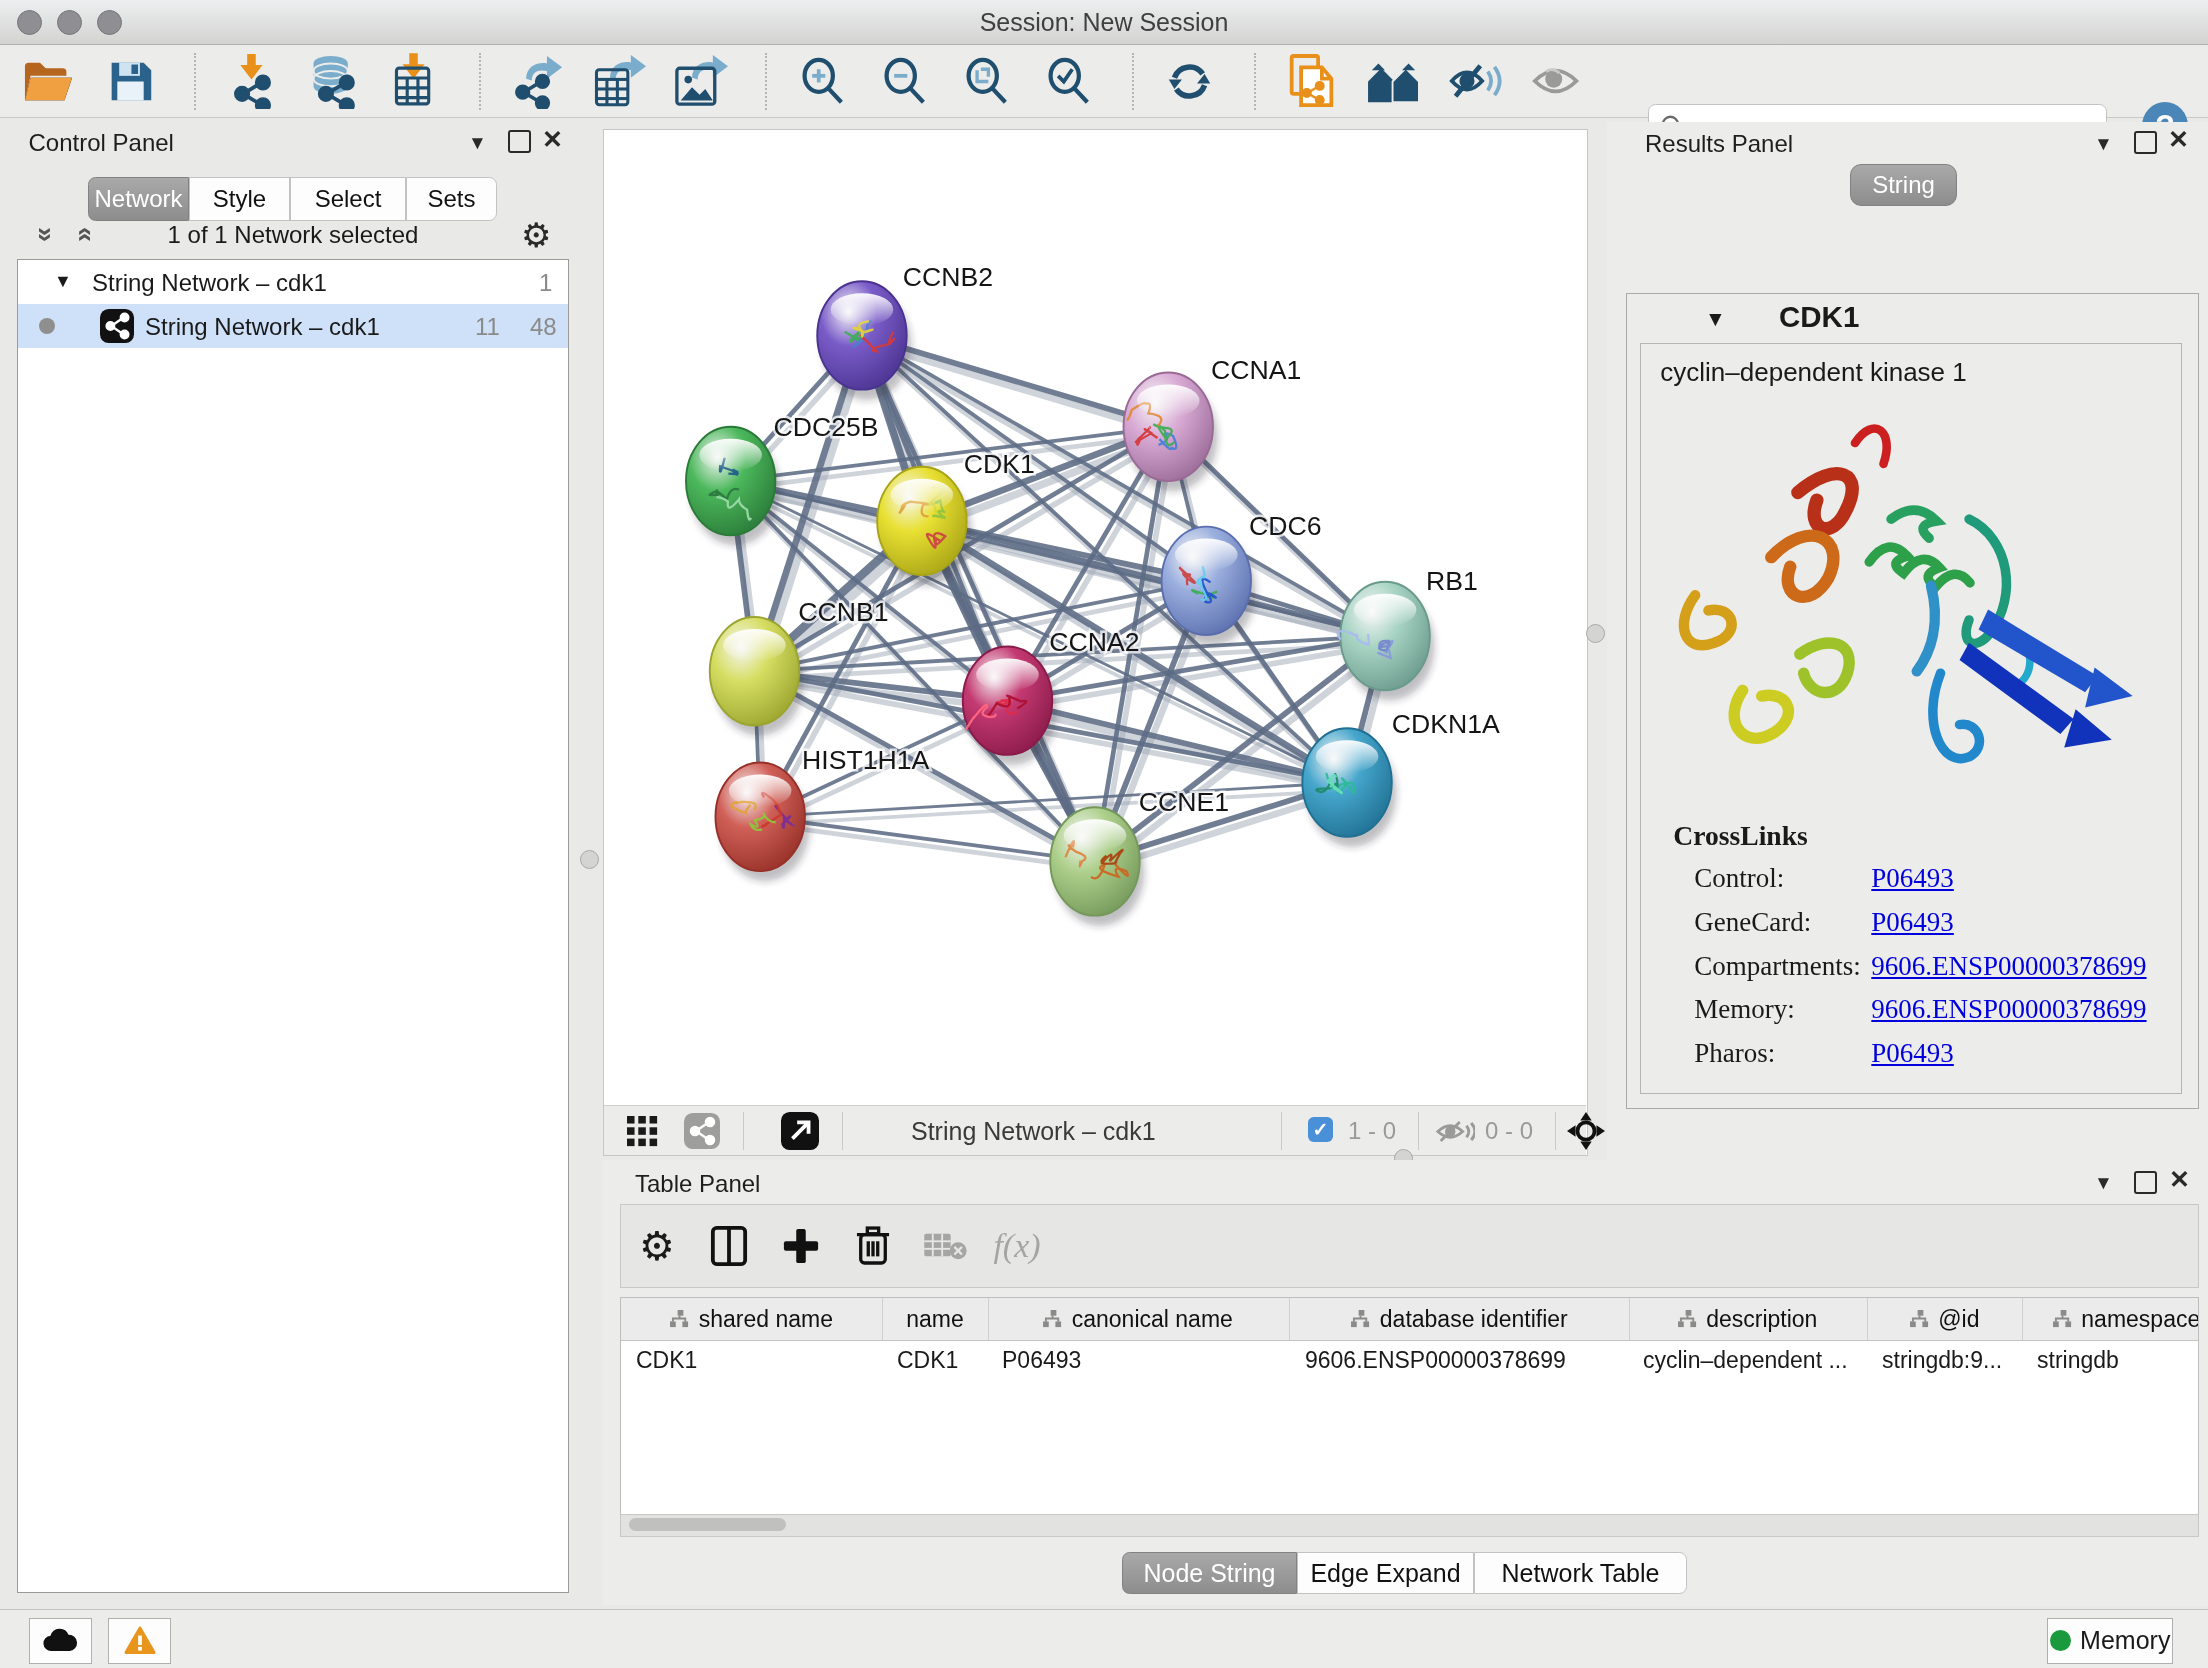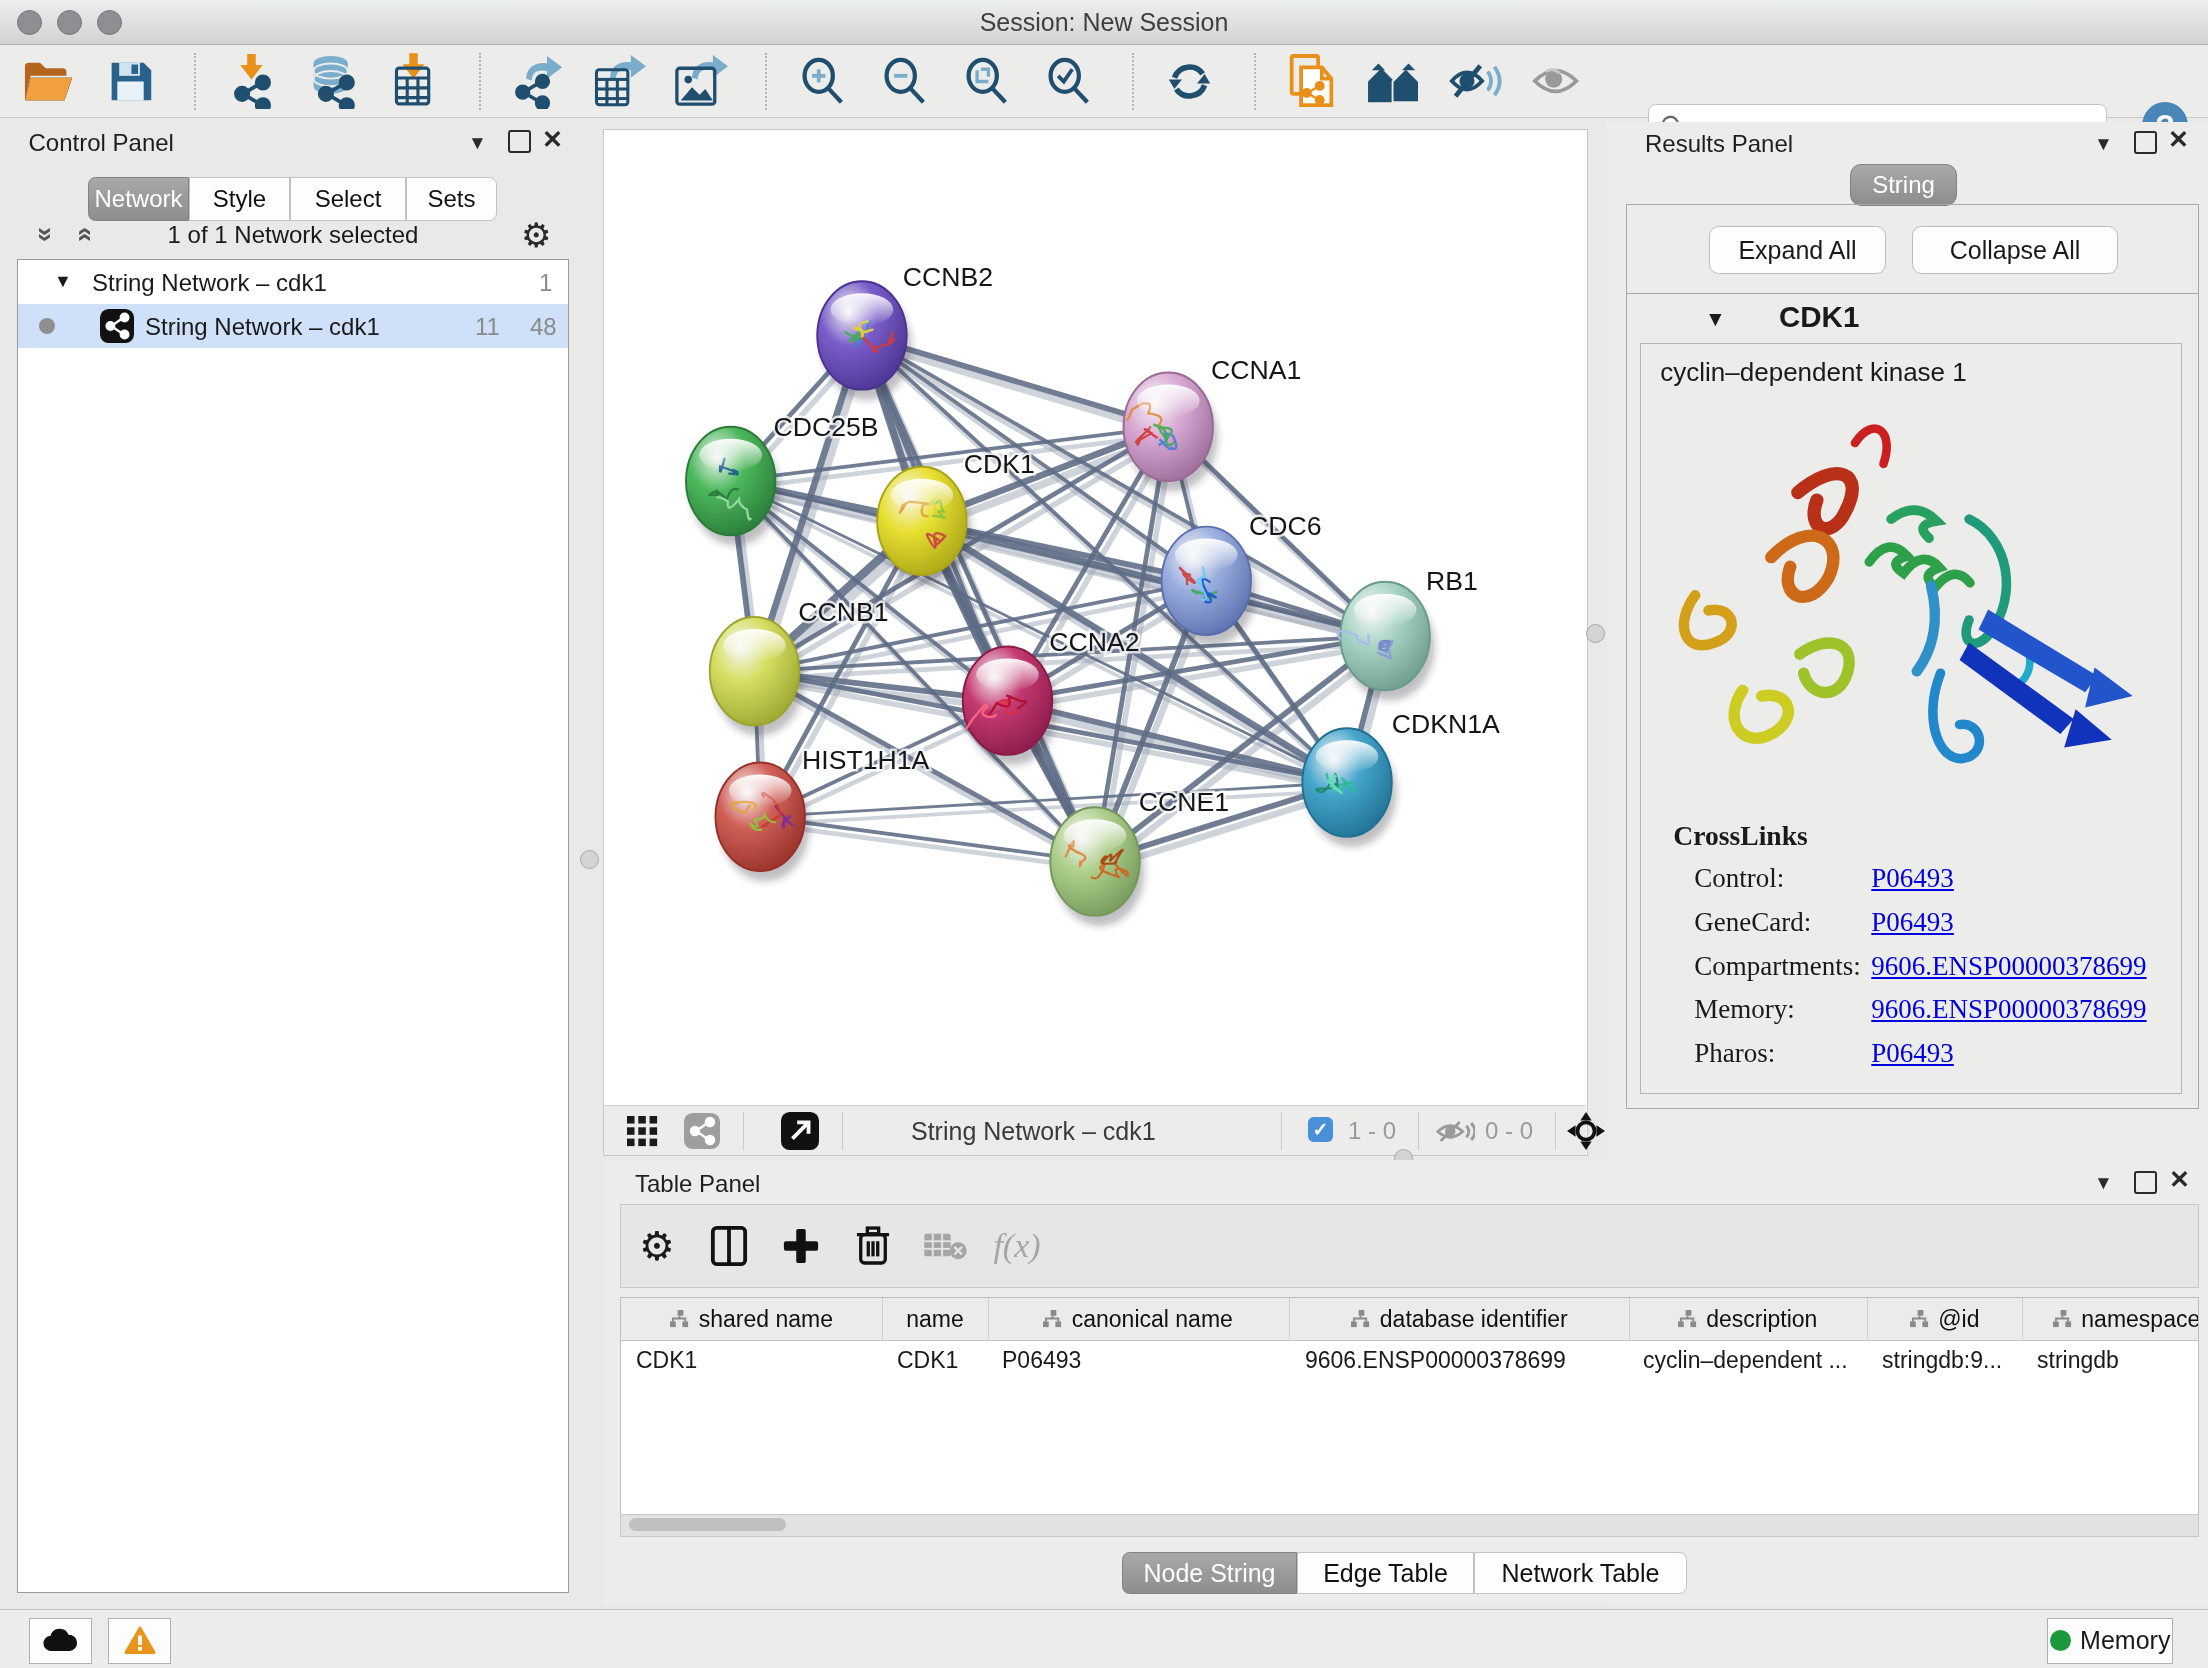--- a/index.html
+++ b/index.html
@@ -712,24 +712,20 @@
 <div class="split-dot" style="left:580px;top:850px"></div>
 <div class="split-dot" style="left:1586px;top:624px"></div>
 <div class="split-dot" style="left:1394px;top:1149px"></div>
 
 <div class="rp">
   <div class="panel-title" style="left:38px;top:7.6px">Results Panel</div>
   <div class="pc" style="left:487px;top:10.5px">▼</div>
   <div class="pc pc-box" style="left:527px;top:8.6px"></div>
   <div class="pc pc-x" style="left:561px;top:2.9px">✕</div>
   <div class="rp-tab">String</div>
-  <div class="rp-boxA">
-    <div class="rp-btn" style="left:82px;width:175px">Expand All</div>
-    <div class="rp-btn" style="left:285px;width:204px">Collapse All</div>
-  </div>
   <div class="rp-boxB">
     <span style="position:absolute;left:78px;top:13.3px;font-size:21px">▼</span>
     <span style="position:absolute;left:152px;top:5.7px;font-size:29.5px;font-weight:bold">CDK1</span>
     <div class="rp-inner">
       <div style="position:absolute;left:19px;top:13.3px;font-size:26px">cyclin–dependent kinase 1</div>
       <svg style="position:absolute;left:13.3px;top:61px" width="514" height="409" viewBox="0 0 540 430">
         <g fill="none" stroke-linecap="round">
           <path d="M210,40 C230,10 252,28 240,62" stroke="#cc2020" stroke-width="9"></path>
           <path d="M150,92 C190,58 222,70 200,112 C186,142 158,132 170,100" stroke="#b83018" stroke-width="14"></path>
           <path d="M122,160 C162,118 202,140 182,182 C162,216 130,202 142,170" stroke="#cc6a1a" stroke-width="13"></path>
@@ -902,21 +898,21 @@
         <div class="td" style="left:366px;width:302px">P06493</div>
         <div class="td" style="left:669px;width:339px">9606.ENSP00000378699</div>
         <div class="td" style="left:1007px;width:239px">cyclin–dependent ...</div>
         <div class="td" style="left:1246px;width:155px">stringdb:9...</div>
         <div class="td" style="left:1401px;width:209px">stringdb</div>
       </div>
   </div>
   <div class="hscroll">
       <div class="hthumb"></div>
     </div>
-  <div class="tp-tabs" id="tp-tabs"><span class="tabbtn sel" style="width:173px">Node String</span><span class="tabbtn" style="width:175px">Edge Table</span><span class="tabbtn" style="width:211px">Network Table</span></div>
+  <div class="tp-tabs" id="tp-tabs"><span class="tabbtn sel" style="width:173px">Node String</span><span class="tabbtn" style="width:175px">Edge Expand</span><span class="tabbtn" style="width:211px">Network Table</span></div>
 </div>
 
 <div class="statusbar">
   <div class="sb-btn" style="left:28.5px;width:61px">
     <svg width="36" height="25" viewBox="0 0 38 26">
         <path d="M10,24 a8,8 0 0 1 -1,-16 a10,10 0 0 1 19,-1 a7,7 0 0 1 1,17 Z" fill="#111"></path>
       </svg>
   </div>
   <div class="sb-btn" style="left:108px;width:61px">
     <svg width="32" height="28.5" viewBox="0 0 34 30">

